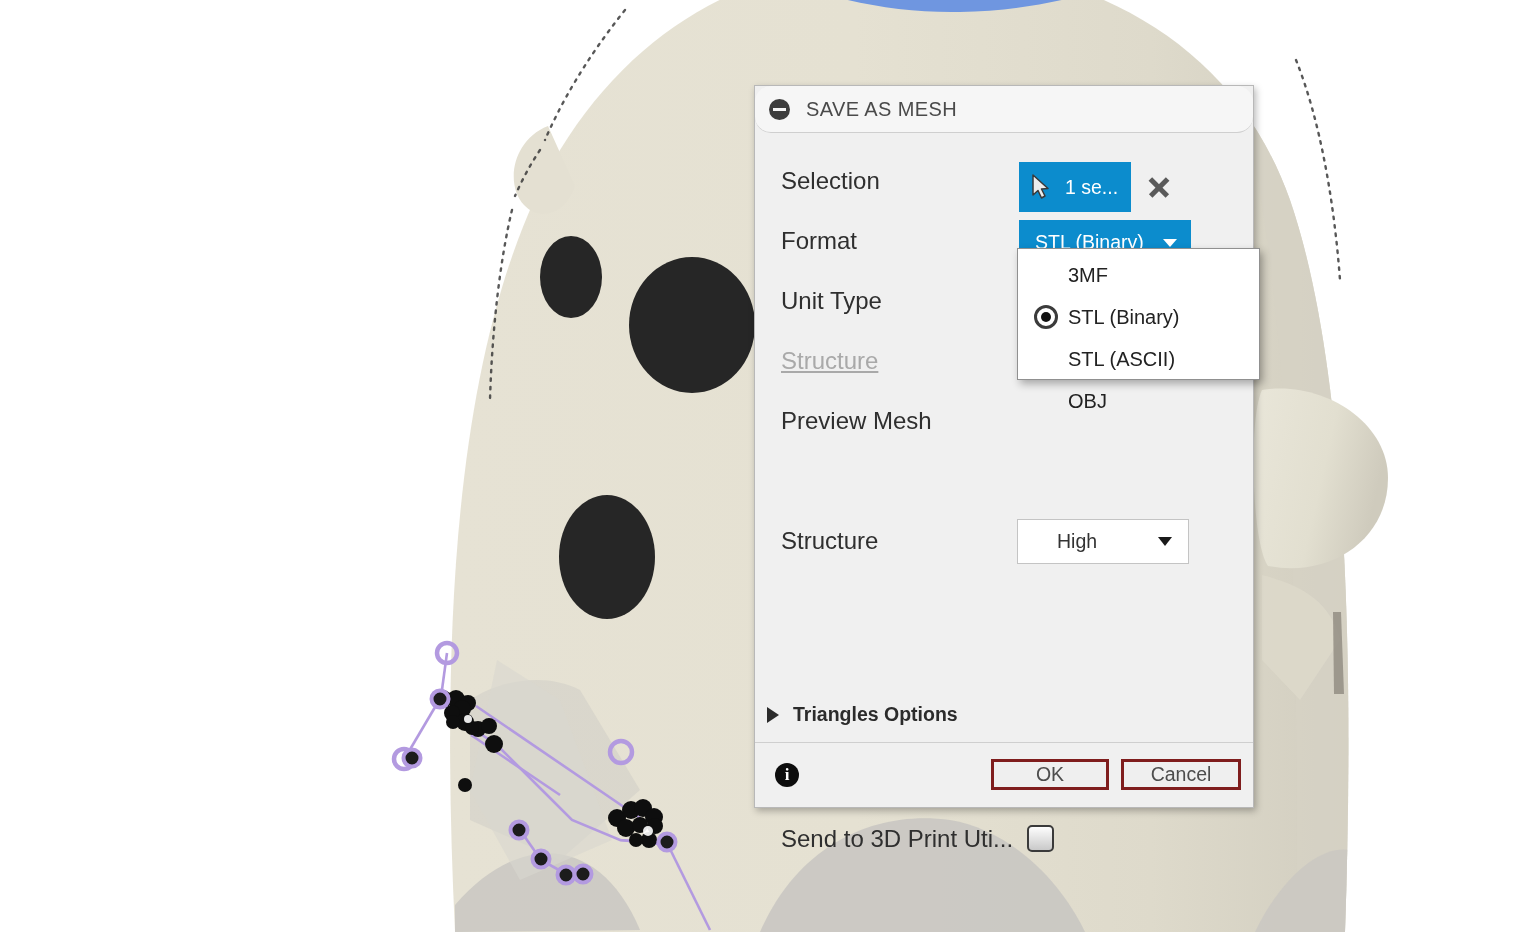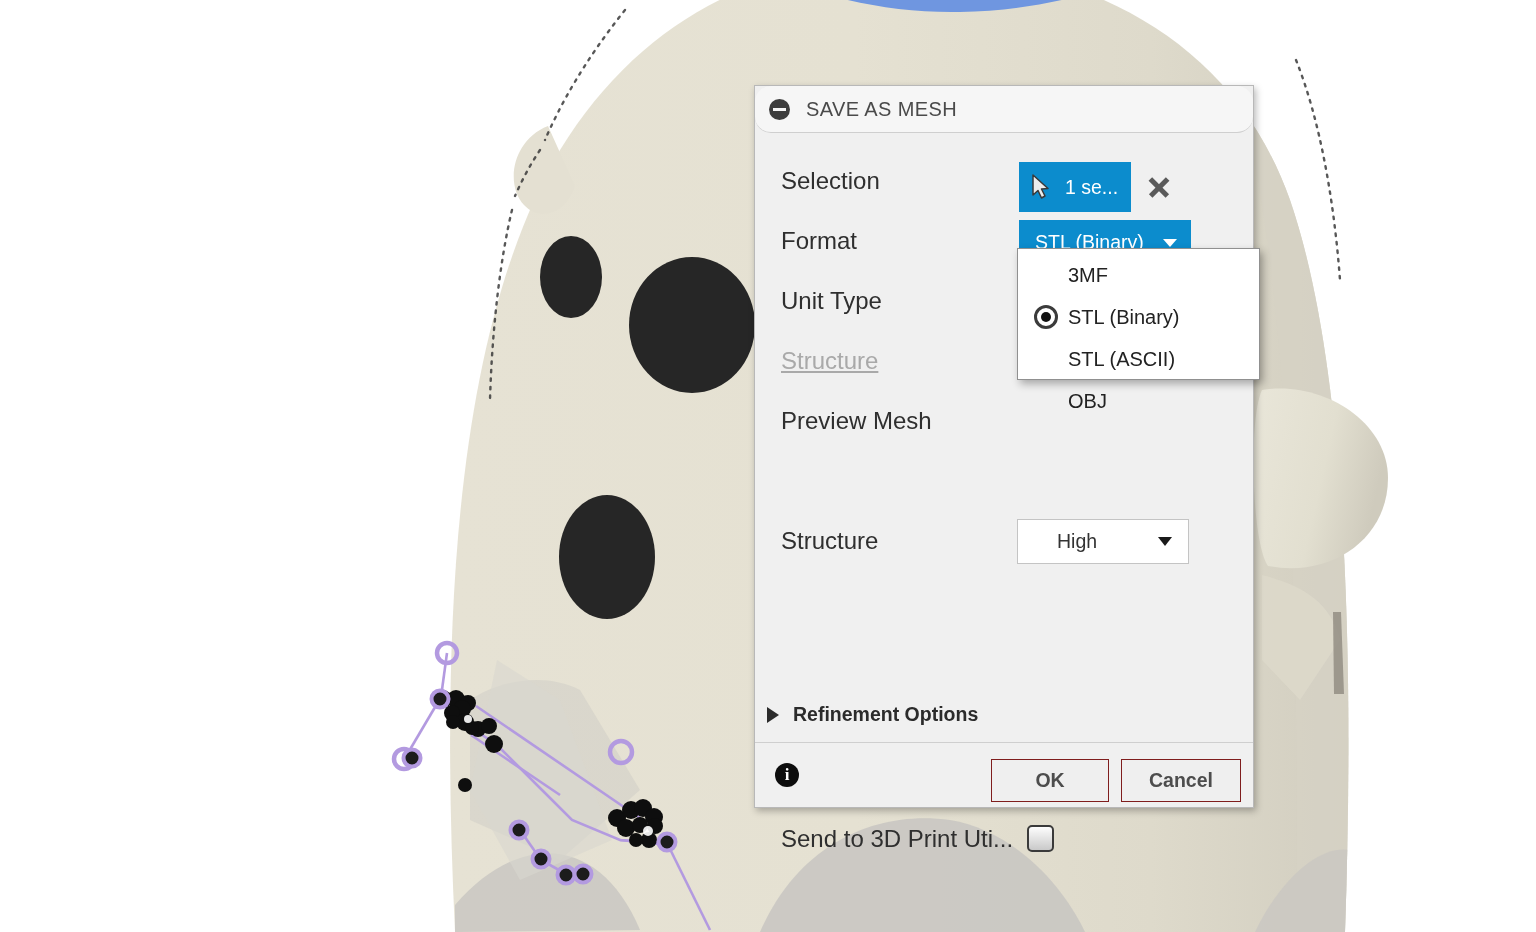--- a/index.html
+++ b/index.html
@@ -265,29 +265,28 @@
     font-family: "Liberation Serif", serif;
     font-weight: bold;
     font-size: 17px;
     line-height: 24px;
     text-align: center;
     cursor: pointer;
   }
   .dlg-btn {
     position: absolute;
     top: 16px;
-    height: 43px;
+    height: 31px;
     background: #efefef;
-    border: 1px solid #7f1d1d;
+    border: 3px solid #7f1d1d;
     font-size: 19.5px;
     color: #4d4d4d;
     font-family: "Liberation Sans", sans-serif;
     cursor: pointer;
     padding: 0;
-    font-weight: bold;
   }
   #ok-button     { left: 236px; width: 118px; }
   #cancel-button { left: 366px; width: 120px; }
 
   
   #format-menu {
     position: absolute;
     left: 1017px;
     top: 248px;
     width: 243px;
@@ -501,21 +500,21 @@
       <div class="row" id="row-refinement">
         <div class="row-label">Structure</div>
         <div id="refinement-select">
           <span class="val">High</span>
           <span class="caret-dark"></span>
         </div>
       </div>
 
       <div class="section-head" id="sec-refinement-options">
         <span class="tri-right"></span>
-        <span class="lbl">Refinement Options</span>
+        <span class="lbl">Triangles Options</span>
       </div>
 
       <div class="section-head" id="sec-output">
         <span class="tri-down"></span>
         <span class="lbl">Output</span>
       </div>
 
       <div class="row" id="row-send">
         <div class="row-label">Send to 3D Print Uti...</div>
         <div id="send-checkbox"></div>

